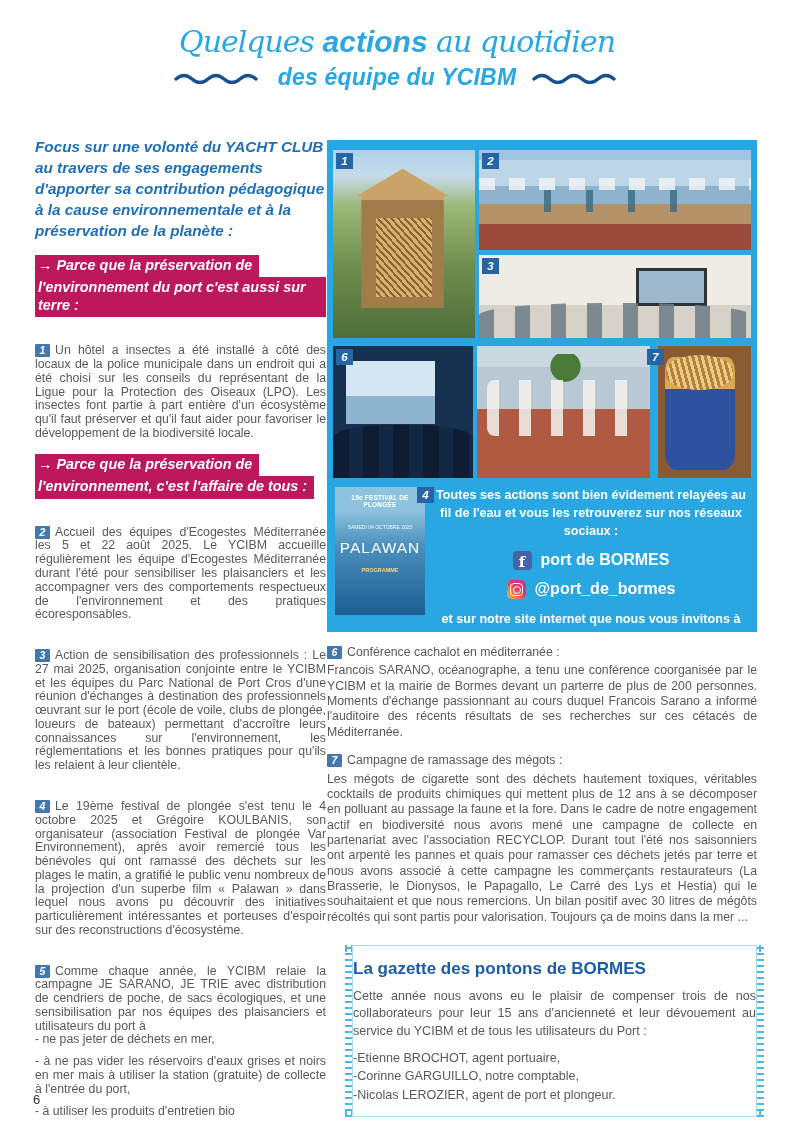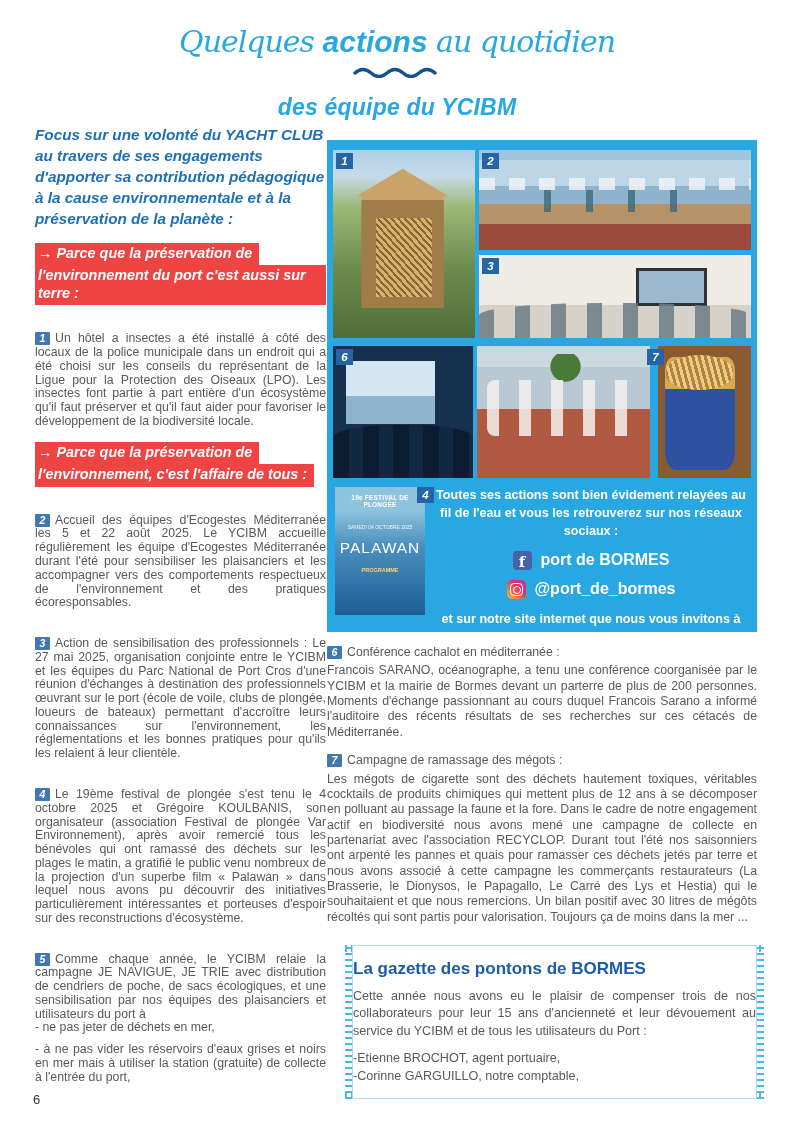--- a/index.html
+++ b/index.html
@@ -10,36 +10,36 @@
     font-family:"Liberation Sans", sans-serif;
   }
 
   
   .masthead { position:absolute; top:26px; left:0; width:100%; text-align:center; }
   .main-title {
     font-family:"DejaVu Serif", serif; font-style:italic;
     font-size:30px; color:#29A7E2; letter-spacing:-1px; line-height:1.05;
   }
   .main-title .em { font-weight:700; font-family:"Liberation Sans",sans-serif; letter-spacing:0; }
-  .subtitle-row { margin-top:6px; display:flex; align-items:center; justify-content:center; gap:16px;flex-direction:column; }
+  .subtitle-row { margin-top:6px; display:flex; align-items:center; justify-content:center; gap:16px; }
   .subtitle {
     color:#29A7E2; font-weight:700; font-style:italic; font-size:23px; letter-spacing:0.2px;
   }
   .wave svg { display:block; }
 
   
-  .left-col { position:absolute; left:35px; top:124px; width:291px; }
+  .left-col { position:absolute; left:35px; top:136px; width:291px; }
   .intro {
     color:#1D70B7; font-weight:700; font-style:italic;
     font-size:15.3px; line-height:1.38;
   }
   .sec-header { margin-top:13px; }
   .sec-header div { line-height:1; }
   .sec-header span {
-    display:inline-block; background:#ef4444; color:#fff;
+    display:inline-block; background:#be185d; color:#fff;
     font-weight:700; font-style:italic; font-size:14.4px;
     padding:2px 7px 3px 3px; line-height:1.22;
   }
   .para {
     margin-top:27px; color:#58595B; font-size:12.3px; line-height:1.12;
     text-align:justify;
   }
   .badge {
     display:inline-block; width:15px; height:13px; background:#4178B0;
     color:#fff; font-weight:700; font-style:italic; font-size:10.5px;
@@ -185,24 +185,25 @@
     <div class="para"><span class="badge">1</span><span>Un hôtel a insectes a été installé à côté des locaux de la police municipale dans un endroit qui a été choisi sur les conseils du représentant de la Ligue pour la Protection des Oiseaux (LPO). Les insectes font partie à part entière d'un écosystème qu'il faut préserver et qu'il faut aider pour favoriser le développement de la biodiversité locale.</span></div>
 
     <div class="sec-header">
       <div><span>→ Parce que la préservation de</span></div>
       <div><span>l'environnement, c'est l'affaire de tous :</span></div>
     </div>
 
     <div class="para"><span class="badge">2</span><span>Accueil des équipes d'Ecogestes Méditerranée les 5 et 22 août 2025. Le YCIBM accueille régulièrement les équipe d'Ecogestes Méditerranée durant l'été pour sensibiliser les plaisanciers et les accompagner vers des comportements respectueux de l'environnement et des pratiques écoresponsables.</span></div>
     <div class="para"><span class="badge">3</span><span>Action de sensibilisation des professionnels : Le 27 mai 2025, organisation conjointe entre le YCIBM et les équipes du Parc National de Port Cros d'une réunion d'échanges à destination des professionnels œuvrant sur le port (école de voile, clubs de plongée, loueurs de bateaux) permettant d'accroître leurs connaissances sur l'environnement, les réglementations et les bonnes pratiques pour qu'ils les relaient à leur clientèle.</span></div>
     <div class="para"><span class="badge">4</span><span>Le 19ème festival de plongée s'est tenu le 4 octobre 2025 et Grégoire KOULBANIS, son organisateur (association Festival de plongée Var Environnement), après avoir remercié tous les bénévoles qui ont ramassé des déchets sur les plages le matin, a gratifié le public venu nombreux de la projection d'un superbe film « Palawan » dans lequel nous avons pu découvrir des initiatives particulièrement intéressantes et porteuses d'espoir sur des reconstructions d'écosystème.</span></div>
-    <div class="para"><span class="badge">5</span><span>Comme chaque année, le YCIBM relaie la campagne JE NAVIGUE, JE TRIE avec distribution de cendriers de poche, de sacs écologiques, et une sensibilisation par nos équipes des plaisanciers et utilisateurs du port à</span></div>
+    <div class="para"><span class="badge">5</span><span>Comme chaque année, le YCIBM relaie la campagne JE SARANO, JE TRIE avec distribution de cendriers de poche, de sacs écologiques, et une sensibilisation par nos équipes des plaisanciers et utilisateurs du port à</span></div>
 
     <div class="bullet">- ne pas jeter de déchets en mer,</div>
     <div class="bullet gap">- à ne pas vider les réservoirs d'eaux grises et noirs en mer mais à utiliser la station (gratuite) de collecte à l'entrée du port,</div>
+    <div class="bullet gap">- à utiliser les produits d'entretien bio</div>
   </div>
 
   <div class="right-col">
 
     <div class="collage">
       <div class="photo ph-insect">
         <span class="pbadge">1</span>
       </div>
       <div class="photo ph-marina">
         <span class="pbadge">2</span>
@@ -253,19 +254,20 @@
       <div class="tick tick-top"></div>
       <div class="tick tick-bottom"></div>
       <div class="tick tick-left"></div>
       <div class="tick tick-right"></div>
       <div class="gz-inner">
         <div class="gz-title">La gazette des pontons de BORMES</div>
         <div class="gz-body">Cette année nous avons eu le plaisir de compenser trois de nos collaborateurs pour leur 15 ans d'ancienneté et leur dévouement au service du YCIBM et de tous les utilisateurs du Port :</div>
         <div class="gz-people">
           <div class="gz-person">-Etienne BROCHOT, agent portuaire,</div>
           <div class="gz-person">-Corinne GARGUILLO, notre comptable,</div>
+          <div class="gz-person">-Nicolas LEROZIER, agent de port et plongeur.</div>
         </div>
       </div>
     </div>
   </div>
 
   <div class="page-num">6</div>
 </div>
 
 </body></html>

